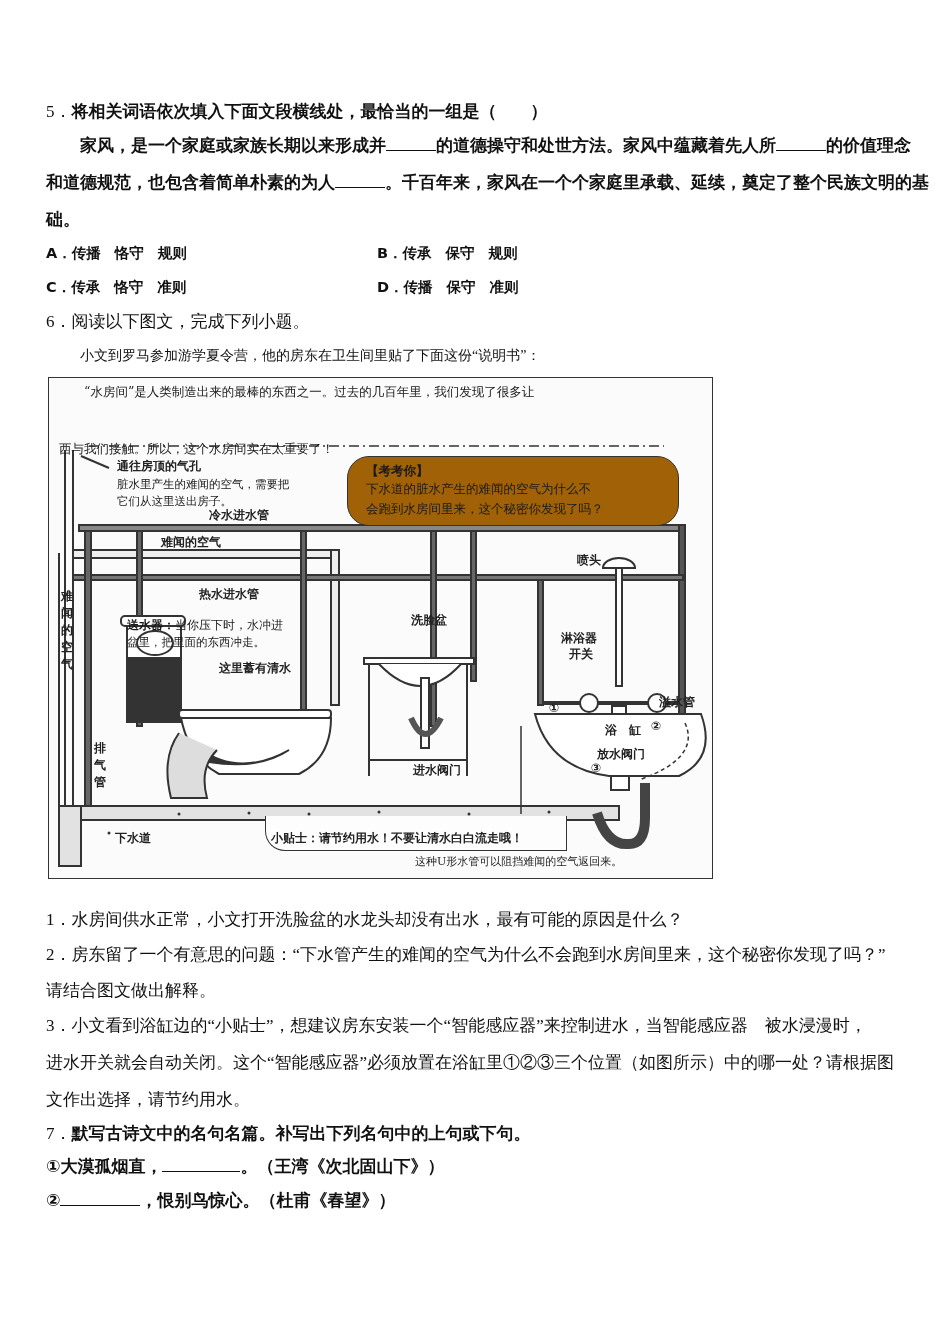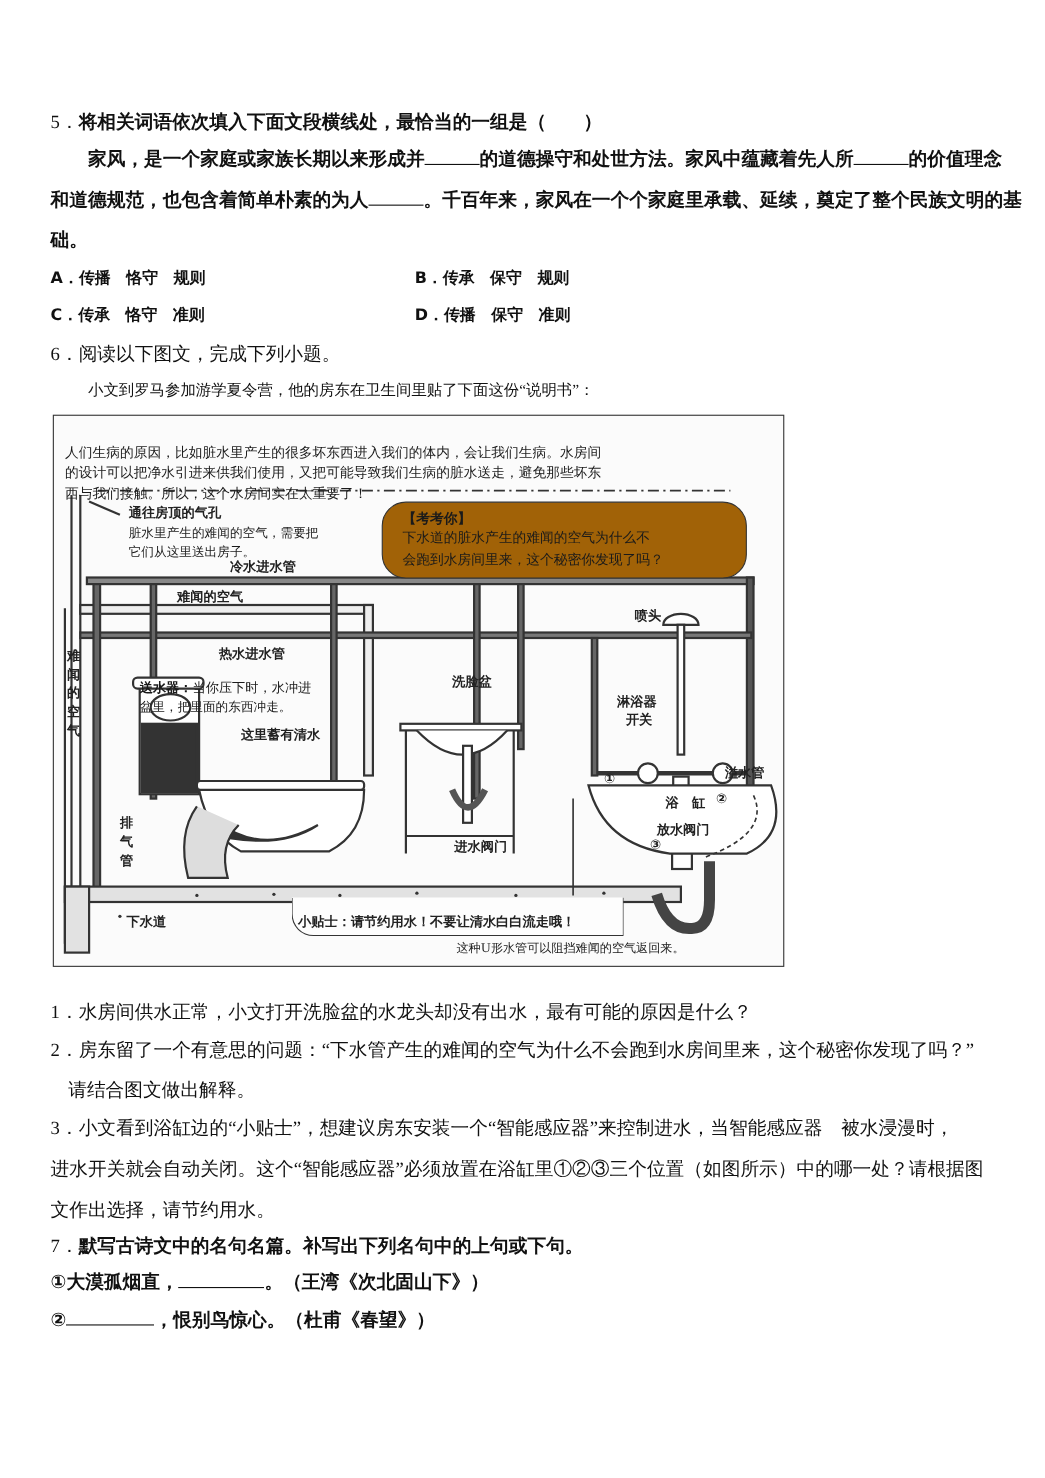--- a/index.html
+++ b/index.html
@@ -127,22 +127,21 @@
       <circle cx="60" cy="455" r="1.5"></circle>
         <circle cx="130" cy="436" r="1.5"></circle>
         <circle cx="200" cy="435" r="1.5"></circle>
       <circle cx="260" cy="436" r="1.5"></circle>
         <circle cx="330" cy="434" r="1.5"></circle>
         <circle cx="420" cy="436" r="1.5"></circle>
       <circle cx="500" cy="434" r="1.5"></circle>
     </g>
   </svg>
 
-  <div class="fig-text" style="left:10px; top:23px;">人们生病的原因，比如脏水里产生的很多坏东西进入我们的体内，会让我们生病。水房间</div>
-  <div class="fig-text" style="left:10px; top:42px;">的设计可以把净水引进来供我们使用，又把可能导致我们生病的脏水送走，避免那些坏东</div>
+  <div class="fig-text" style="left:10px; top:4px;">　　“水房间”是人类制造出来的最棒的东西之一。过去的几百年里，我们发现了很多让</div>
   <div class="fig-text" style="left:10px; top:61px;">西与我们接触。所以，这个水房间实在太重要了！</div>
 
   <div class="lab" style="left:68px; top:80px;">通往房顶的气孔</div>
   <div class="fig-text" style="left:68px; top:97px; font-size:11.5px;">脏水里产生的难闻的空气，需要把</div>
   <div class="fig-text" style="left:68px; top:114px; font-size:11.5px;">它们从这里送出房子。</div>
 
   <div class="bubble">
     <div class="fig-text" style="left:18px; top:4px; font-weight:bold;">【考考你】</div>
     <div class="fig-text" style="left:18px; top:23px; font-family:Liberation Sans, sans-serif; font-size:12.5px;">下水道的脏水产生的难闻的空气为什么不</div>
     <div class="fig-text" style="left:18px; top:42px; font-family:'DejaVu Sans',sans-serif; font-size:12.5px;">会跑到水房间里来，这个秘密你发现了吗？</div>
@@ -151,21 +150,21 @@
   <div class="lab" style="left:160px; top:129px;">冷水进水管</div>
   <div class="lab" style="left:112px; top:156px;">难闻的空气</div>
   <div class="lab" style="left:150px; top:208px;">热水进水管</div>
   <div class="labv" style="left:12px; top:210px;">难闻的空气</div>
 
   <div class="fig-text" style="left:78px; top:238px; font-size:12px;">
     <span style="font-weight:bold;">送水器：</span><span>当你压下时，水冲进</span>
   </div>
   <div class="fig-text" style="left:78px; top:255px; font-size:11.5px;">盆里，把里面的东西冲走。</div>
   <div class="lab" style="left:170px; top:282px;">这里蓄有清水</div>
-  <div class="labv" style="left:60px; top:362px;">排气管</div>
+  <div class="labv" style="left:45px; top:362px;">排气管</div>
   <div class="lab" style="left:66px; top:452px;">下水道</div>
 
   <div class="lab" style="left:362px; top:234px;">洗脸盆</div>
   <div class="lab" style="left:528px; top:174px;">喷头</div>
   <div class="lab" style="left:512px; top:252px;">淋浴器</div>
   <div class="lab" style="left:520px; top:268px;">开关</div>
   <div class="lab" style="left:610px; top:316px;">溢水管</div>
   <div class="lab" style="left:556px; top:344px;">浴　缸</div>
   <div class="lab" style="left:548px; top:368px;">放水阀门</div>
   <div class="lab" style="left:364px; top:384px;">进水阀门</div>
@@ -173,21 +172,21 @@
   <div class="lab" style="left:602px; top:341px;">②</div>
   <div class="lab" style="left:542px; top:383px;">③</div>
 
   <div class="tipbox"></div>
   <div class="lab" style="left:222px; top:452px;">小贴士：请节约用水！不要让清水白白流走哦！</div>
   <div class="fig-text" style="left:366px; top:474px; font-size:11px;">这种U形水管可以阻挡难闻的空气返回来。</div>
 </div>
 
 <div class="line light" style="top:910px;">1．水房间供水正常，小文打开洗脸盆的水龙头却没有出水，最有可能的原因是什么？</div>
 <div class="line light" style="top:945px;">2．房东留了一个有意思的问题：“下水管产生的难闻的空气为什么不会跑到水房间里来，这个秘密你发现了吗？”</div>
-<div class="line light" style="top:981px;margin-left:16px;">请结合图文做出解释。</div>
+<div class="line light" style="top:981px;">请结合图文做出解释。</div>
 <div class="line light" style="top:1016px;">3．小文看到浴缸边的“小贴士”，想建议房东安装一个“智能感应器”来控制进水，当智能感应器　被水浸漫时，</div>
 <div class="line light" style="top:1053px;">进水开关就会自动关闭。这个“智能感应器”必须放置在浴缸里①②③三个位置（如图所示）中的哪一处？请根据图</div>
 <div class="line light" style="top:1090px;">文作出选择，请节约用水。</div>
 
 <div class="line bold" style="top:1123px;">
   <span class="num">7．</span><span>默写古诗文中的名句名篇。补写出下列名句中的上句或下句。</span>
 </div>
 <div class="line bold" style="top:1156px;">
   <span>①大漠孤烟直，</span><span class="blank" style="width:78px"></span><span>。（王湾《次北固山下》）</span>
 </div>

